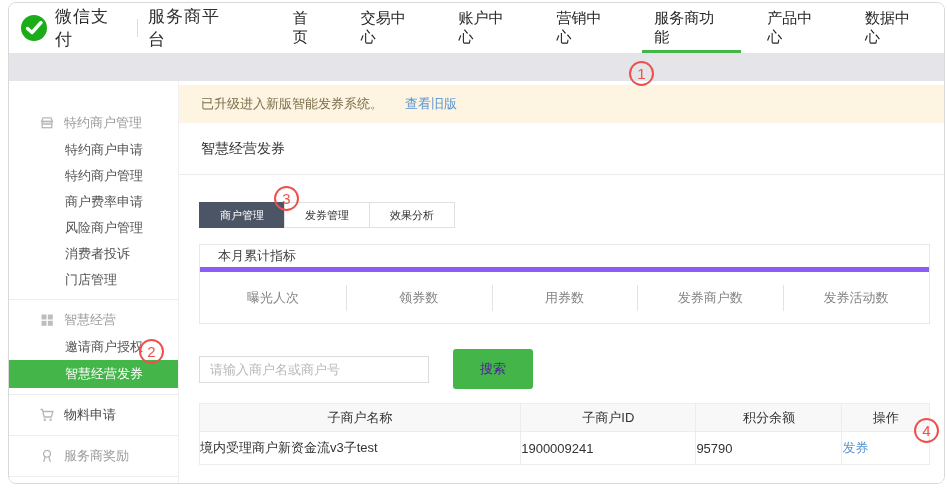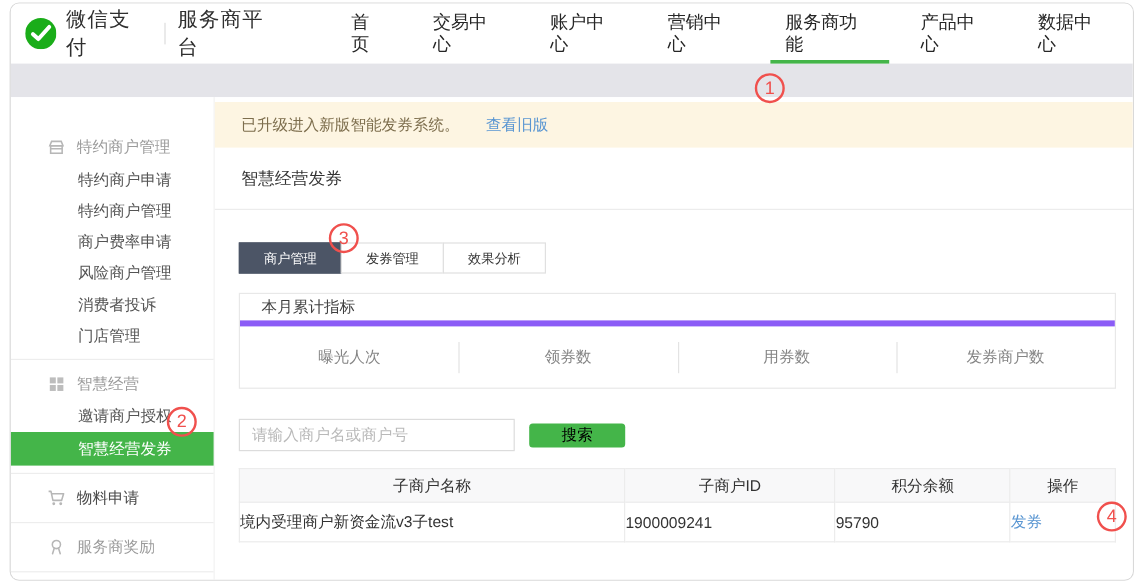--- a/index.html
+++ b/index.html
@@ -66,22 +66,22 @@
   .metrics { display:flex; height:51px; align-items:center; }
   .metric-col { flex:1; text-align:center; font-size:13px; color:#858585; position:relative;font-family:Liberation Serif, serif; }
   .metric-col + .metric-col::before { content:""; position:absolute; left:0; top:50%;
     transform:translateY(-50%); width:1px; height:26px; background:#e3e3e3; }
 
   
   .searchrow { margin-top:25px; display:flex; align-items:center; }
   .search-input { width:230px; height:27px; border:1px solid #dcdcdc; padding:0 10px;
     font-size:13px; color:#333; outline:none; font-family:inherit; }
   .search-input::placeholder { color:#b9b9b9; }
-  .search-btn { margin-left:12px; width:80px; height:20px; background:var(--accent-green,#44b549);
-    color:#000000; font-size:13px; border:none; border-radius:3px; cursor:pointer;
+  .search-btn { margin-left:24px; width:80px; height:40px; background:var(--accent-green,#44b549);
+    color:#4c1d95; font-size:13px; border:none; border-radius:3px; cursor:pointer;
     font-family:inherit; }
 
   
   .merchant-table { margin-top:14px; width:100%; border-collapse:collapse; table-layout:fixed; }
   .merchant-table th { height:28px; background:#f8f8f9; font-weight:normal; font-size:13px;
     color:#333; border:1px solid #ececec; }
   .merchant-table td { height:33px; text-align:left; font-size:13px; color:#333;
     border:1px solid #ececec; background:#fff; }
   .action-link { color:var(--link-blue,#5a96d2); text-decoration:none; cursor:pointer; }
 
@@ -182,20 +182,21 @@
           <div class="tab">效果分析</div>
         </div>
 
         <div class="panel">
           <div class="panel-header">本月累计指标</div>
           <div class="metrics">
             <div class="metric-col">曝光人次</div>
             <div class="metric-col">领券数</div>
             <div class="metric-col">用券数</div>
             <div class="metric-col">发券商户数</div>
+            <div class="metric-col">发券活动数</div>
           </div>
         </div>
 
         <div class="searchrow">
           <input class="search-input" type="text" placeholder="请输入商户名或商户号" style="">
           <button class="search-btn">搜索</button>
         </div>
 
         <table class="merchant-table">
           <colgroup>

